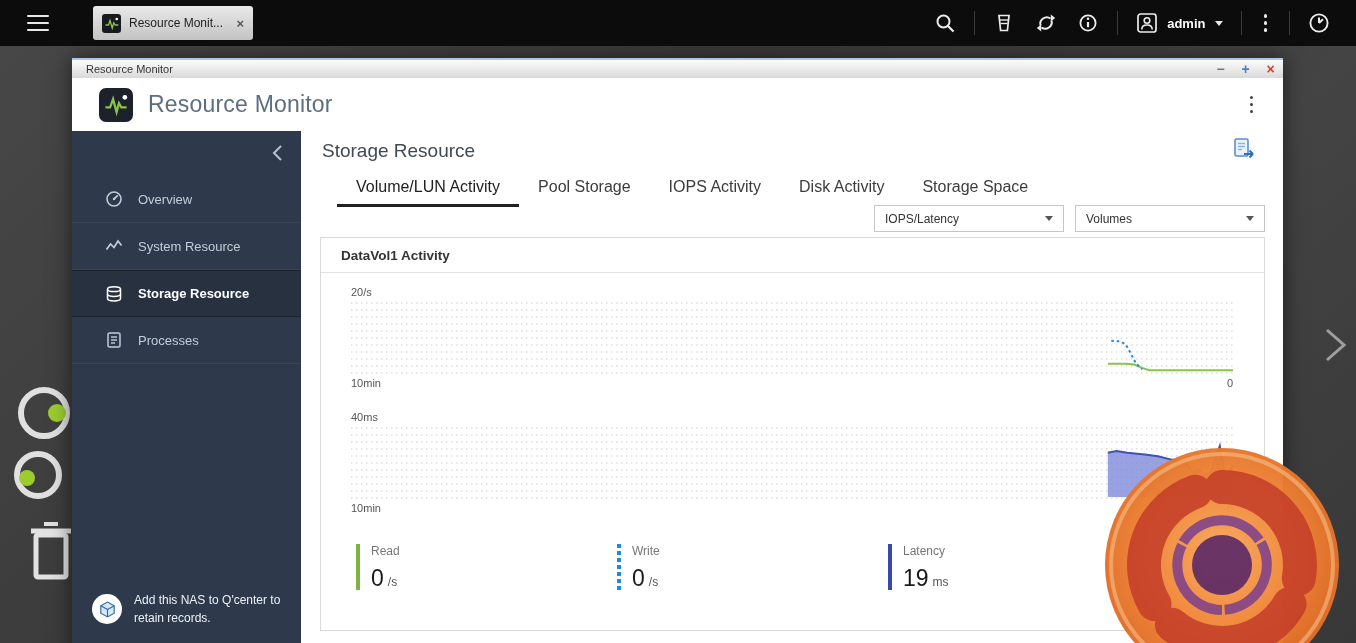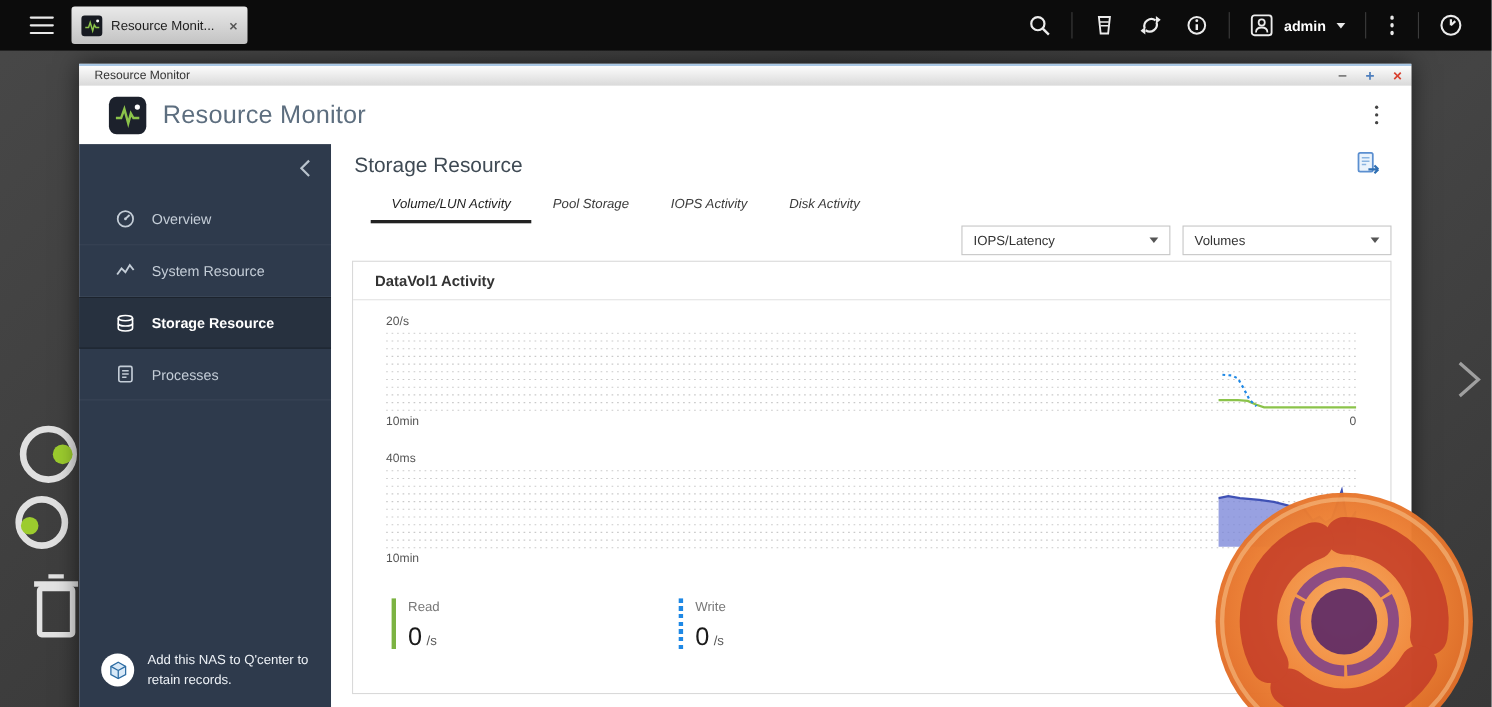--- a/index.html
+++ b/index.html
@@ -5,21 +5,21 @@
   * { margin:0; padding:0; box-sizing:border-box; }
   html,body { width:1356px; height:643px; overflow:hidden; }
   body {
     font-family:"Liberation Sans","DejaVu Sans",sans-serif;
     background:linear-gradient(135deg,#484848,#3a3a3a 40%,#444 70%,#383838);
     position:relative; color:#222;
   }
 
   
   .topbar { position:absolute; left:0; top:0; width:1356px; height:46px;
-    background:#0c0c0c; display:flex; align-items:center; z-index:6; }
+    background:#0c0c0c; display:flex; align-items:center; z-index:6;gap:28px; }
   .hamburger { margin-left:27px; width:22px; cursor:pointer; }
   .hamburger span { display:block; height:2.5px; background:#e9e9e9; margin:4.5px 0; border-radius:1px; }
   .top-tab { margin-left:16px; height:34px; width:160px; background:linear-gradient(#e9e9e9,#c3c3c3);
     border-radius:3px; display:flex; align-items:center; padding:0 9px; gap:8px; }
   .mini-app-icon { width:19px; height:19px; background:#171a21; border-radius:3px; flex:none;
     display:flex; align-items:center; justify-content:center; }
   .top-tab-label { font-size:12px; color:#1d1d1d; white-space:nowrap; overflow:hidden; flex:1; }
   .tab-close { color:#555; font-size:13px; font-weight:bold; cursor:pointer; }
   .topbar-right { margin-left:auto; display:flex; align-items:center; height:100%; padding-right:16px; }
   .tb-icon { width:42px; display:flex; justify-content:center; align-items:center; cursor:pointer; }
@@ -66,21 +66,21 @@
   .qcenter { position:absolute; bottom:16px; left:20px; right:14px; display:flex; gap:12px;
     align-items:center; color:#edf1f6; font-size:12px; line-height:1.5; }
   .qcenter-icon { width:30px; height:30px; border-radius:50%; background:#fff; flex:none;
     display:flex; align-items:center; justify-content:center; }
 
   
   .main { flex:1; background:#fff; position:relative; }
   .main-title { position:absolute; left:21px; top:9px; font-size:19px; color:#3f4a54; }
   .export-btn { position:absolute; right:24px; top:6px; cursor:pointer; }
   .tabs { position:absolute; left:36px; top:41px; display:flex; }
-  .tab { padding:6px 19px 8px; font-size:12px; color:#3c3c3c; cursor:pointer;font-style:italic; }
+  .tab { padding:6px 19px 8px; font-size:16px; color:#3c3c3c; cursor:pointer; }
   .tab.active { border-bottom:3px solid #222; color:#1e1e1e; }
   .filters { position:absolute; right:18px; top:74px; display:flex; gap:11px; }
   .select { width:190px; height:27px; border:1px solid #c6c6c6; background:#fff; display:flex;
     align-items:center; justify-content:space-between; padding:0 10px; font-size:12px; color:#333; cursor:pointer; }
   .select .caret { width:0; height:0; border-left:4.5px solid transparent; border-right:4.5px solid transparent; border-top:5px solid #555; }
 
   .panel { position:absolute; left:19px; right:18px; top:106px; height:394px;
     border:1px solid #d9d9d9; background:#fff; }
   .panel-header { padding:10px 20px 9px; font-size:13.5px; font-weight:bold; color:#333;
     border-bottom:1px solid #e3e3e3; }
@@ -287,20 +287,21 @@
             <line x1="7" y1="12.5" x2="11" y2="12.5" stroke="#8ab4e0" stroke-width="1.4"></line>
             <path d="M13 17 h9 m0 0 l-3.5 -3.5 m3.5 3.5 l-3.5 3.5" stroke="#2f6fb3" stroke-width="2" fill="none"></path>
           </svg>
       </div>
 
       <div class="tabs">
         <div class="tab active">Volume/LUN Activity</div>
         <div class="tab">Pool Storage</div>
         <div class="tab">IOPS Activity</div>
         <div class="tab">Disk Activity</div>
+        <div class="tab">Storage Space</div>
       </div>
 
       <div class="filters">
         <div class="select">
           <span>IOPS/Latency</span>
           <span class="caret"></span>
         </div>
         <div class="select">
           <span>Volumes</span>
           <span class="caret"></span>
@@ -367,20 +368,30 @@
               </div>
             </div>
           </div>
           <div class="stat">
             <div class="stat-bar" style="background: repeating-linear-gradient(rgb(30, 136, 229) 0px, rgb(30, 136, 229) 4px, transparent 4px, transparent 7px);"></div>
             <div>
               <div class="stat-label">Write</div>
               <div class="val-row">
                 <span class="stat-value">0</span>
                 <span class="stat-unit">/s</span>
+              </div>
+            </div>
+          </div>
+          <div class="stat">
+            <div class="stat-bar" style="background: rgb(57, 73, 171);"></div>
+            <div>
+              <div class="stat-label">Latency</div>
+              <div class="val-row">
+                <span class="stat-value">19</span>
+                <span class="stat-unit">ms</span>
               </div>
             </div>
           </div>
         </div>
       </div>
     </div>
   </div>
 </div>
 
 <div class="watermark">

